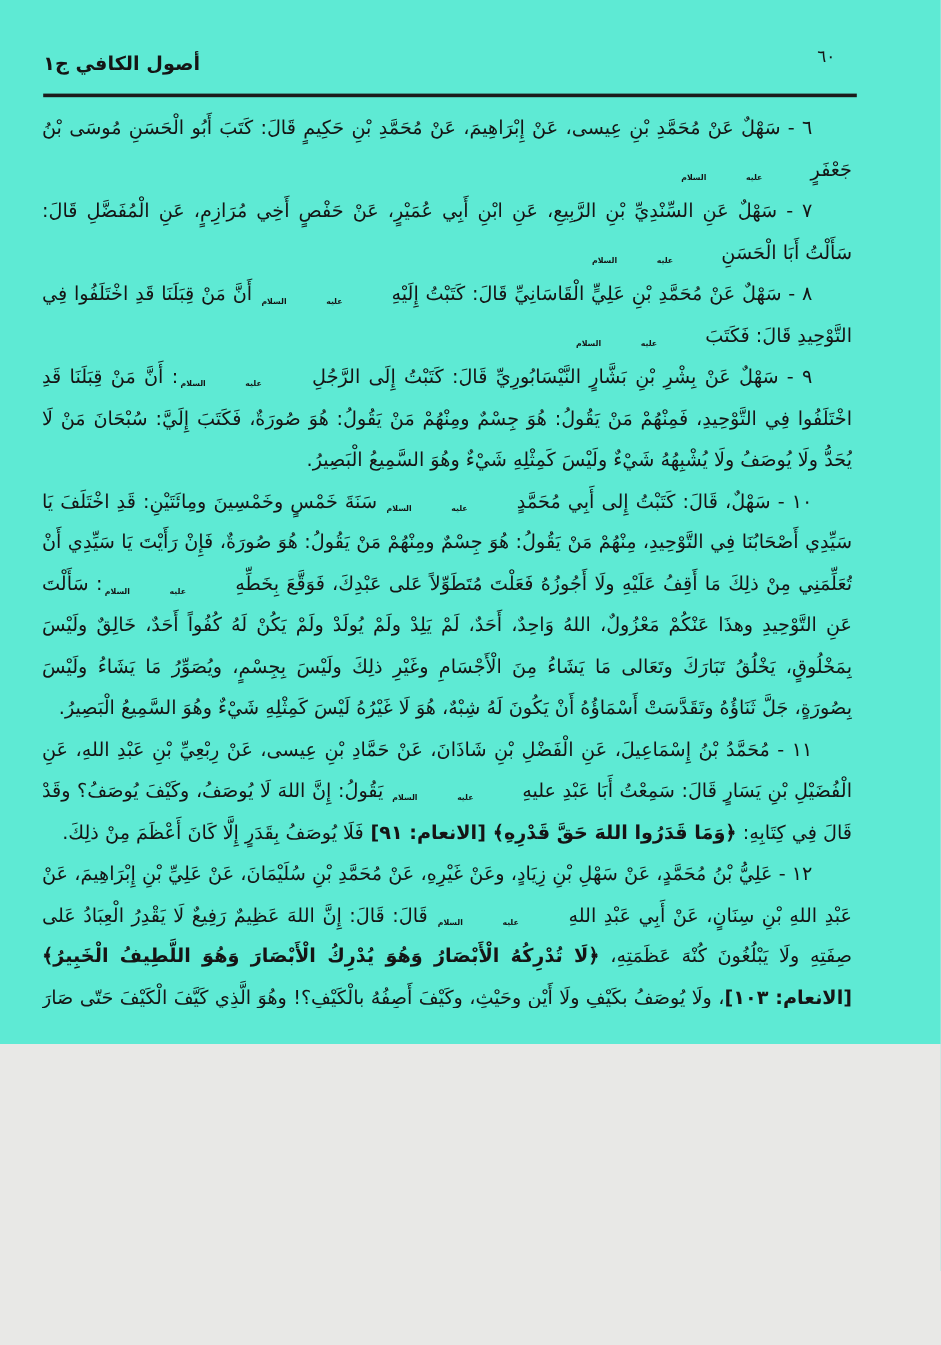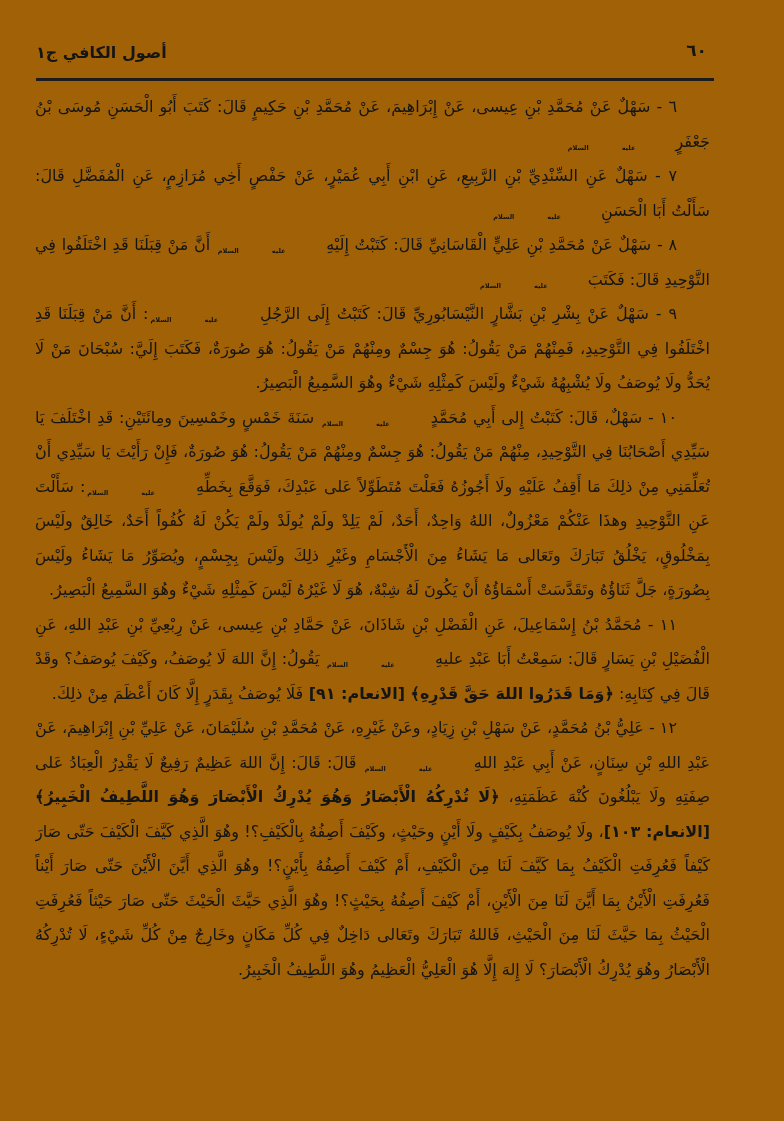--- a/index.html
+++ b/index.html
@@ -1,35 +1,35 @@
 <!DOCTYPE html>
 <html lang="ar"><head>
 <meta charset="utf-8">
 <style>
   html,body{margin:0;padding:0;background:#e8e8e6;}
   .page{
     position:relative;
-    width:784px;height:1121px;
+    width:784px;height:870px;
     margin:0 auto;
-    background:#a16207;
+    background:#5eead4;
     color:#151515;
     font-family:"DejaVu Sans",sans-serif;
     overflow:hidden;
   }
   .header{
     position:absolute;top:40px;left:36px;right:72px;height:32px;
   }
   .header .title{
     position:absolute;left:0;top:3px;
     font-size:16px;font-weight:bold;
     direction:rtl;
   }
   .header .pagenum{
-    position:absolute;right:5px;top:0;
-    font-size:17px;font-weight:bold;
+    position:absolute;right:16px;top:0;
+    font-size:14px;font-weight:normal;
   }
   .rule{
     position:absolute;top:78px;left:36px;right:70px;
     height:3px;background:#1c1c1c;border:none;
   }
   .body-text{
     position:absolute;top:90px;left:35px;right:74px;bottom:30px;
     direction:rtl;
     text-align:justify;
     font-size:16px;

